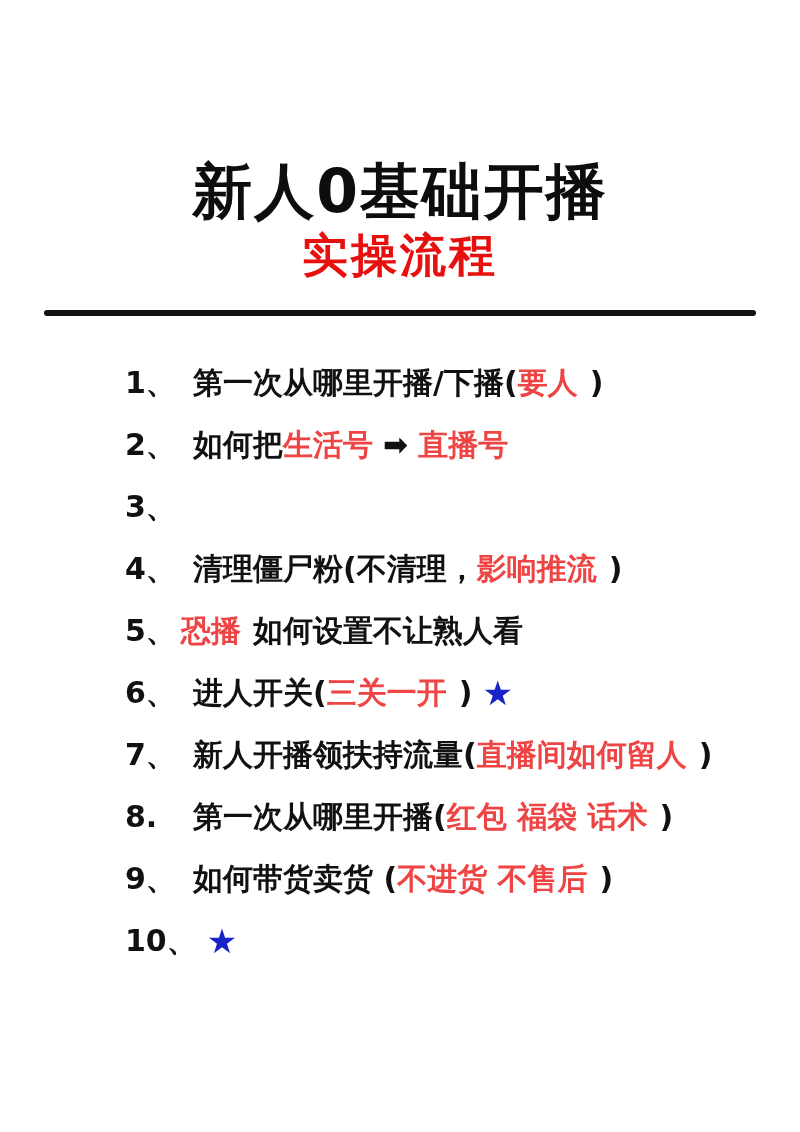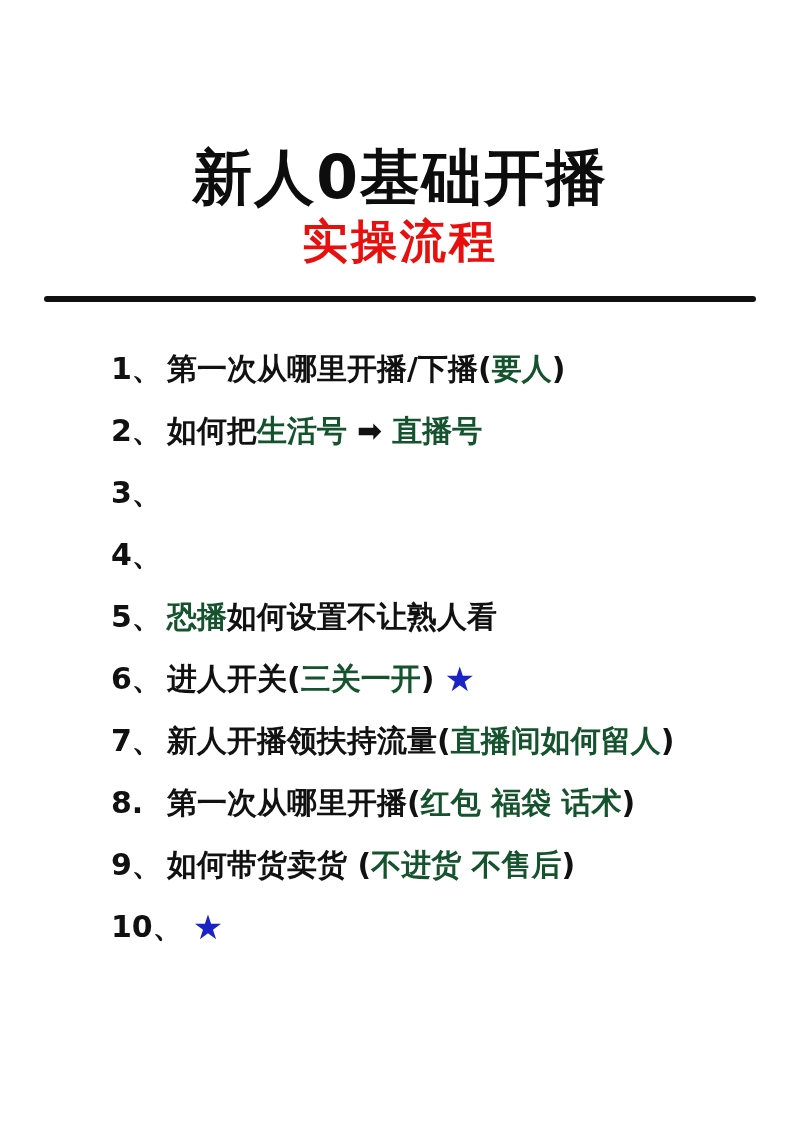--- a/index.html
+++ b/index.html
@@ -12,21 +12,21 @@
     height: 1132px;
     font-family: "Liberation Sans", sans-serif;
     color: #111111;
     position: relative;
     overflow: hidden;
   }
   .page {
     width: 800px;
     height: 996px;
     box-sizing: border-box;
-    padding: 3px;
+    padding: 17px;
     position: relative;
   }
 
   
   .title-block {
     text-align: center;
     padding-top: 140px;
   }
   .title-main {
     font-family: "DejaVu Sans", sans-serif;
@@ -71,23 +71,24 @@
     color: #111111;
     white-space: nowrap;
   }
   .idx {
     display: inline-block;
     min-width: 56px;
     color: #111111;
   }
   .txt {
     color: #111111;
+    margin-left: 12px;
   }
   .red {
-    color: #14532d;
+    color: #ef4444;
     margin-top: 12px;
   }
   .arrow {
     display: inline-block;
     padding: 0 10px;
     color: #111111;
     font-size: 30px;
   }
   .star {
     display: inline-block;
@@ -115,20 +116,21 @@
       </li>
       <li class="list-item">
         <span class="idx">2、</span>
         <span><span class="txt">如何把</span><span class="red">生活号</span><span class="arrow">➡</span><span class="red">直播号</span></span>
       </li>
       <li class="list-item">
         <span class="idx">3、</span>
       </li>
       <li class="list-item">
         <span class="idx">4、</span>
+        <span><span class="txt">清理僵尸粉(不清理，</span><span class="red">影响推流</span><span class="txt">)</span></span>
       </li>
       <li class="list-item">
         <span class="idx">5、</span>
         <span><span class="red">恐播</span><span class="txt">如何设置不让熟人看</span></span>
       </li>
       <li class="list-item">
         <span class="idx">6、</span>
         <span><span class="txt">进人开关(</span><span class="red">三关一开</span><span class="txt">)</span></span>
         <span class="star">★</span>
       </li>

